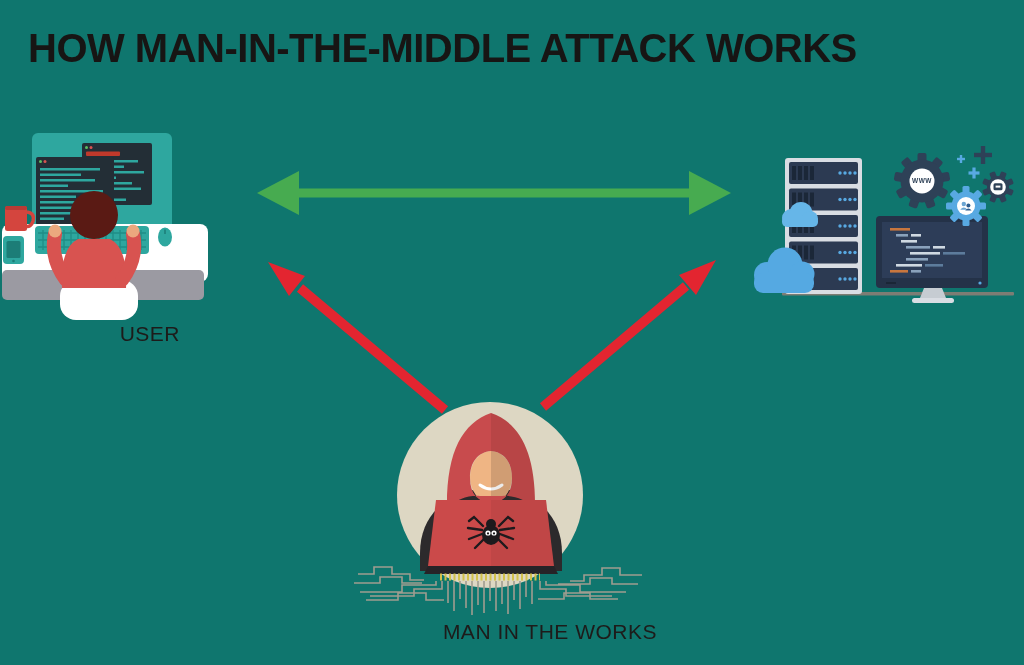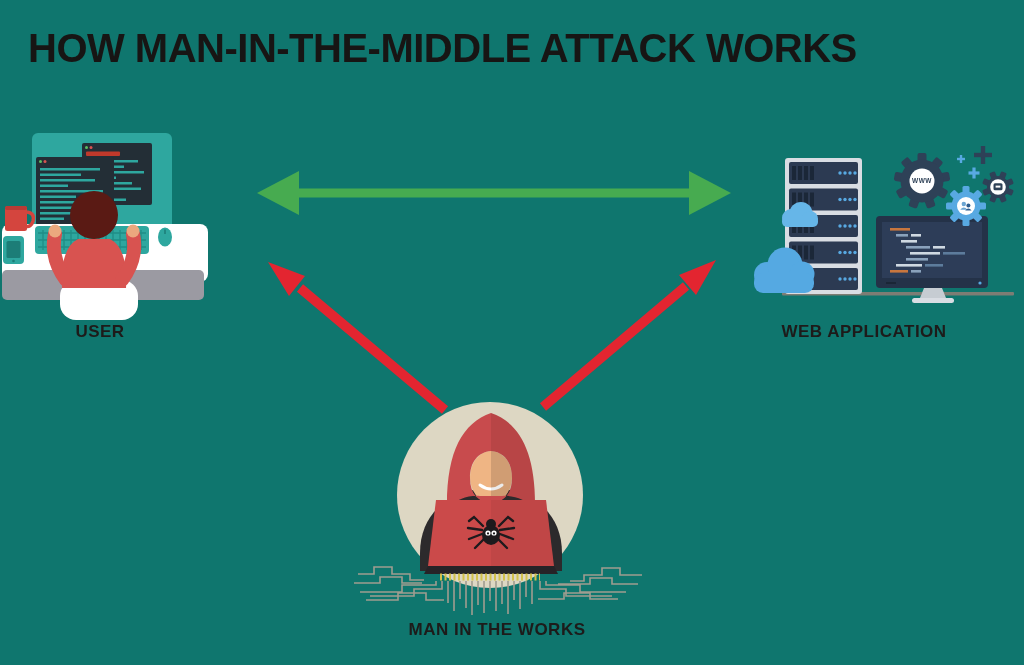--- a/index.html
+++ b/index.html
@@ -1,21 +1,21 @@
 <!DOCTYPE html>
 <html><head>
 <meta charset="utf-8">
 <style>
   html,body{margin:0;padding:0;}
   body{font-family:"Liberation Sans",sans-serif;background:#f6eed7;}
   .canvas{position:relative;width:1024px;height:665px;background:#0f766e;overflow:hidden;padding-left:19px;}
   .title{position:absolute;left:28px;top:26px;width:980px;font-size:40px;font-weight:bold;
          letter-spacing:-0.5px;color:#171514;white-space:nowrap;}
-  .label{position:absolute;font-size:17px;font-weight:bold;letter-spacing:0.5px;color:#1d1b1a;
-         text-align:center;}
+  .label{position:absolute;font-size:21px;font-weight:normal;letter-spacing:0.5px;color:#1d1b1a;
+         text-align:right;}
   .label-user{left:20px;top:322px;width:160px;}
   .label-webapp{left:744px;top:322px;width:240px;}
   .label-mitm{left:337px;top:620px;width:320px;}
   svg{position:absolute;display:block;}
   .svg-user{left:2px;top:120px;}
   .svg-web{left:744px;top:128px;}
   .svg-mitm{left:350px;top:393px;}
   .svg-arrows{left:0;top:0;pointer-events:none;}
 </style>
 </head>
@@ -288,16 +288,15 @@
       <line x1="300" y1="288" x2="445" y2="410" stroke-width="9.5" stroke="#e32530"></line>
       <polygon points="268,262 305,276 289,296" fill="#e32530"></polygon>
     </g>
     <g>
       <line x1="686" y1="286" x2="543" y2="407" stroke-width="9.5" stroke="#e32530"></line>
       <polygon points="716,260 679,275 696,295" fill="#e32530"></polygon>
     </g>
   </svg>
 
   <div class="label label-user">USER</div>
-  <div class="label label-webapp">WEB APPLICATION</div>
   <div class="label label-mitm">MAN IN THE WORKS</div>
 
 </div>
 
 </body></html>

